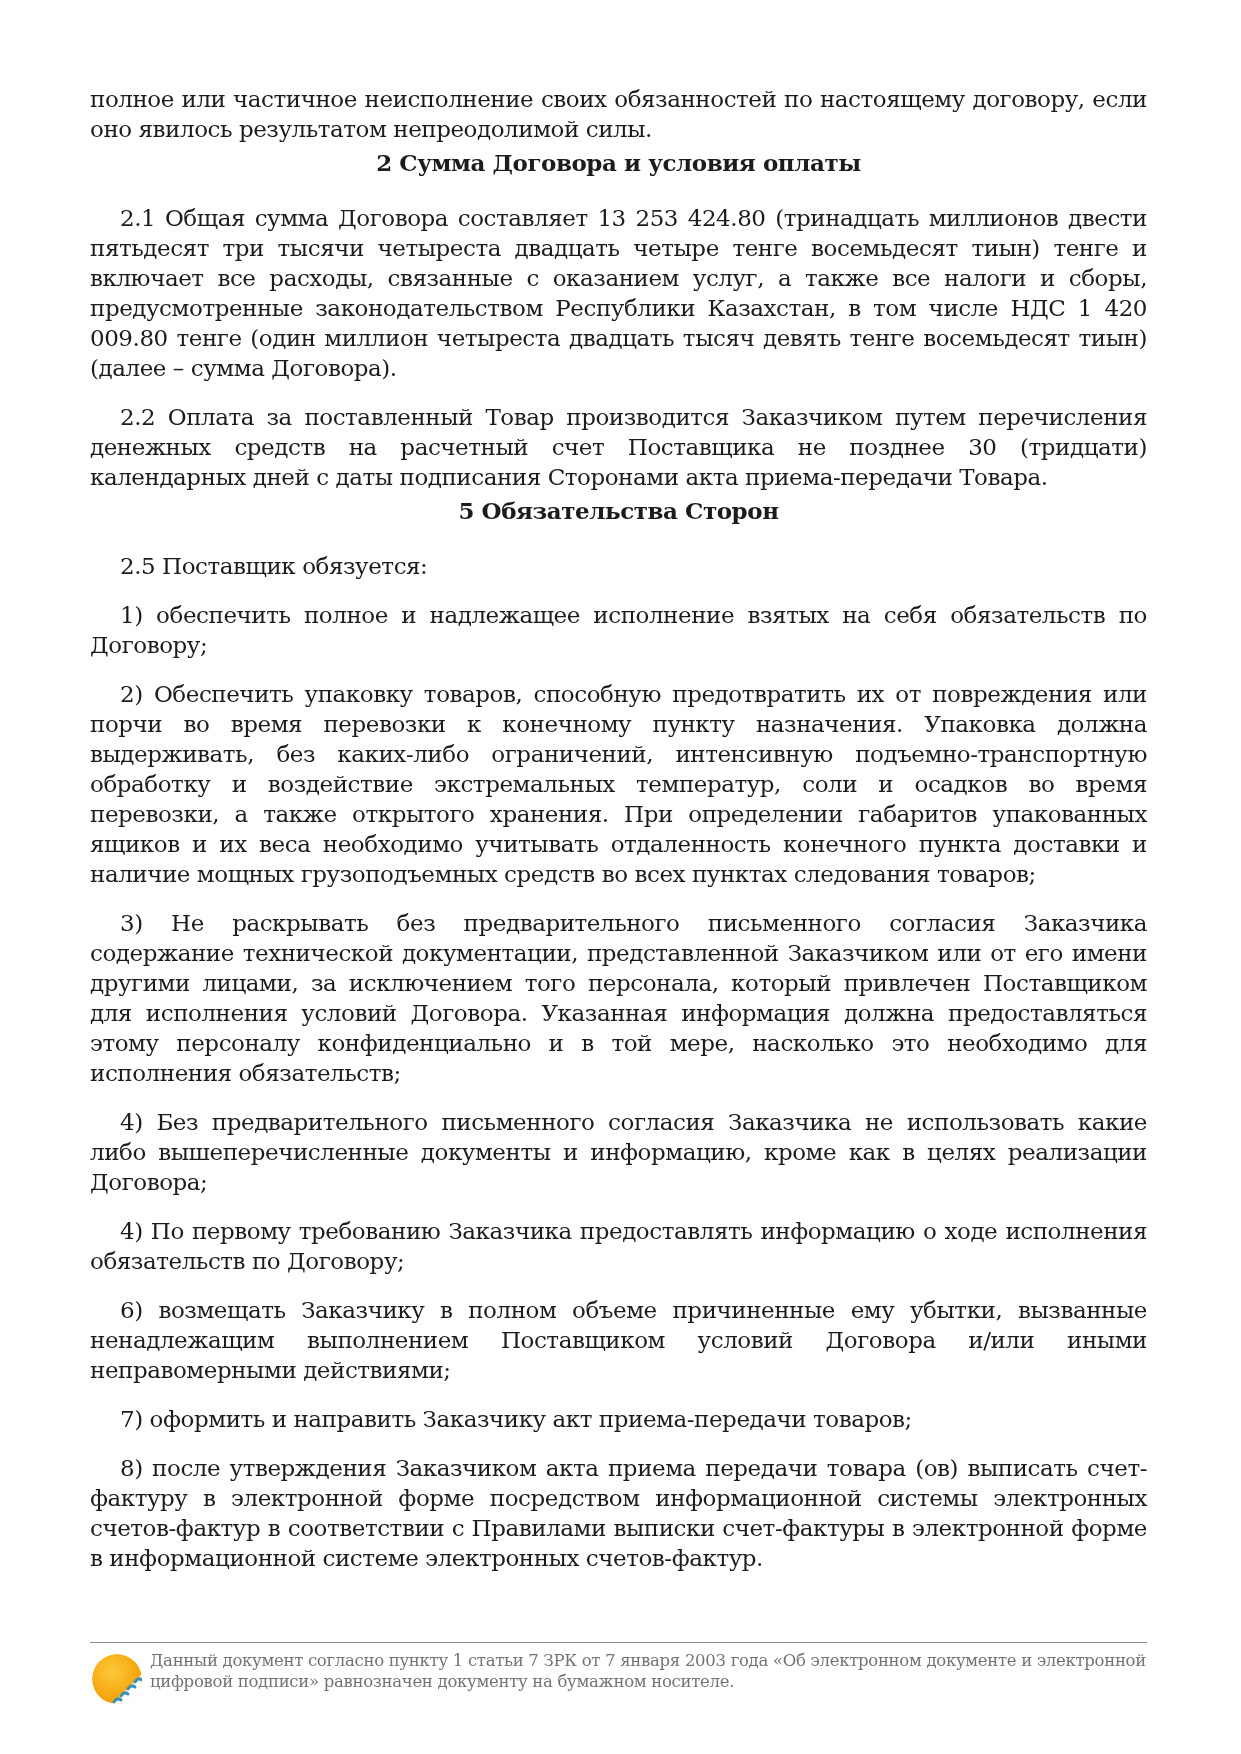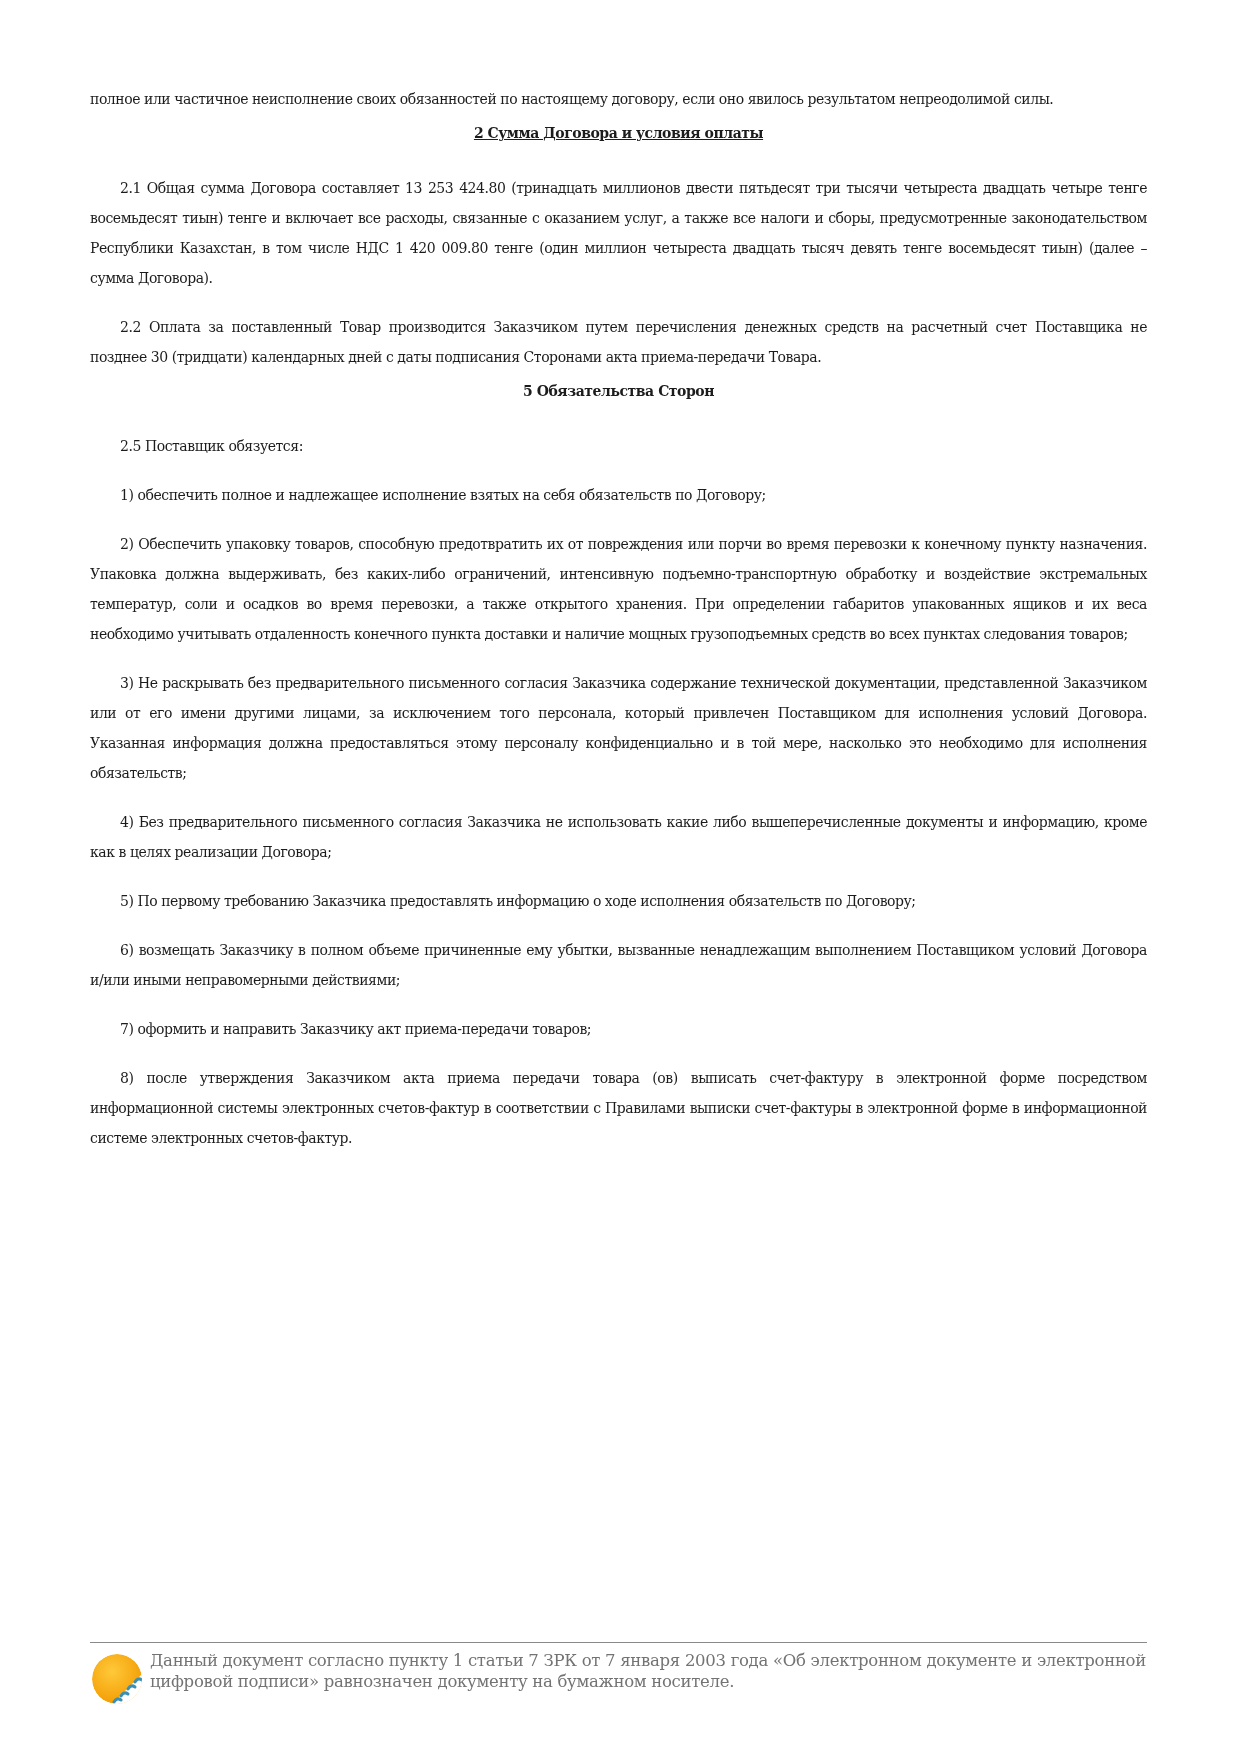--- a/index.html
+++ b/index.html
@@ -1,26 +1,26 @@
 <!DOCTYPE html>
 <html><head>
   <meta charset="utf-8">
   <style>
     html, body { margin: 0; padding: 0; background: #ffffff; }
     body { width: 1241px; height: 1754px; position: relative; overflow: hidden; }
     .page {
       position: absolute; left: 90px; top: 84px; width: 1057px;
-      font-family: "DejaVu Serif", serif; font-size: 14px; line-height: 30px;
+      font-family: "DejaVu Serif", serif; font-size: 23px; line-height: 30px;
       color: #1c1c1c; letter-spacing: -0.45px;
     }
     .p { text-align: justify; margin: 0; }
     .indent { text-indent: 30px; }
     .gap { margin-top: 19px; }
     .h { text-align: center; font-weight: bold; margin: 0; }
-    .hsp1 { margin-top: 4px; margin-bottom: 25px; text-decoration: underline; }
+    .hsp1 { margin-top: 4px; margin-bottom: 25px; }
     .hsp2 { margin-top: 4px; margin-bottom: 25px; }
     .footer-rule {
       position: absolute; left: 90px; top: 1642px; width: 1057px; height: 0;
       border-top: 1.5px solid #8a8a8a;
     }
     .footer {
       position: absolute; left: 90px; top: 1650px; width: 1057px; height: 60px;
       display: flex; align-items: flex-start;
     }
     .logo { width: 54px; height: 54px; flex: 0 0 54px; margin-right: 6px; margin-top: 2px; }
@@ -40,21 +40,21 @@
   <p class="p indent">2.1 Общая сумма Договора составляет 13 253 424.80 (тринадцать миллионов двести пятьдесят три тысячи четыреста двадцать четыре тенге восемьдесят тиын) тенге и включает все расходы, связанные с оказанием услуг, а также все налоги и сборы, предусмотренные законодательством Республики Казахстан, в том числе НДС 1 420 009.80 тенге (один миллион четыреста двадцать тысяч девять тенге восемьдесят тиын) (далее – сумма Договора).</p>
   <p class="p indent gap">2.2 Оплата за поставленный Товар производится Заказчиком путем перечисления денежных средств на расчетный счет Поставщика не позднее 30 (тридцати) календарных дней с даты подписания Сторонами акта приема-передачи Товара.</p>
 
   <p class="h hsp2">5 Обязательства Сторон</p>
 
   <p class="p indent">2.5 Поставщик обязуется:</p>
   <p class="p indent gap">1) обеспечить полное и надлежащее исполнение взятых на себя обязательств по Договору;</p>
   <p class="p indent gap">2) Обеспечить упаковку товаров, способную предотвратить их от повреждения или порчи во время перевозки к конечному пункту назначения. Упаковка должна выдерживать, без каких-либо ограничений, интенсивную подъемно-транспортную обработку и воздействие экстремальных температур, соли и осадков во время перевозки, а также открытого хранения. При определении габаритов упакованных ящиков и их веса необходимо учитывать отдаленность конечного пункта доставки и наличие мощных грузоподъемных средств во всех пунктах следования товаров;</p>
   <p class="p indent gap">3) Не раскрывать без предварительного письменного согласия Заказчика содержание технической документации, представленной Заказчиком или от его имени другими лицами, за исключением того персонала, который привлечен Поставщиком для исполнения условий Договора. Указанная информация должна предоставляться этому персоналу конфиденциально и в той мере, насколько это необходимо для исполнения обязательств;</p>
   <p class="p indent gap">4) Без предварительного письменного согласия Заказчика не использовать какие либо вышеперечисленные документы и информацию, кроме как в целях реализации Договора;</p>
-  <p class="p indent gap">5) По первому требованию Заказчика предоставлять информацию о ходе исполнения обязательств по Договору;</p>
+  <p class="p indent gap">4) По первому требованию Заказчика предоставлять информацию о ходе исполнения обязательств по Договору;</p>
   <p class="p indent gap">6) возмещать Заказчику в полном объеме причиненные ему убытки, вызванные ненадлежащим выполнением Поставщиком условий Договора и/или иными неправомерными действиями;</p>
   <p class="p indent gap">7) оформить и направить Заказчику акт приема-передачи товаров;</p>
   <p class="p indent gap">8) после утверждения Заказчиком акта приема передачи товара (ов) выписать счет-фактуру в электронной форме посредством информационной системы электронных счетов-фактур в соответствии с Правилами выписки счет-фактуры в электронной форме в информационной системе электронных счетов-фактур.</p>
 </div>
 
 <div class="footer-rule"></div>
 
 <div class="footer">
   <span class="logo">
     <svg width="54" height="54" viewBox="0 0 54 54">

